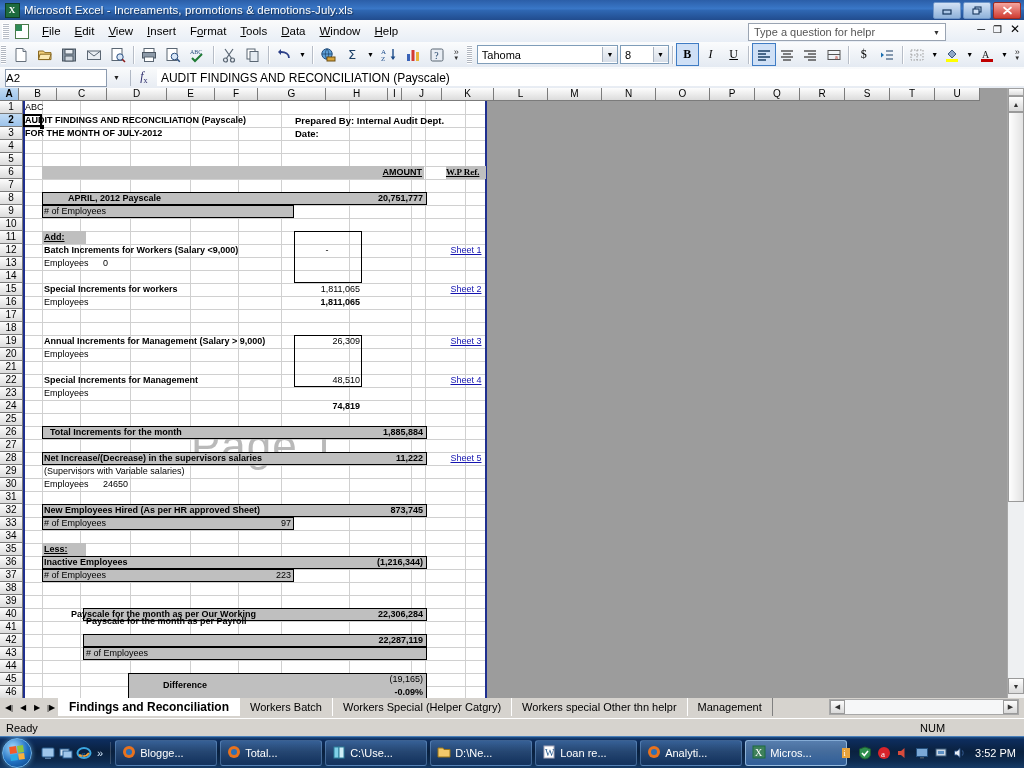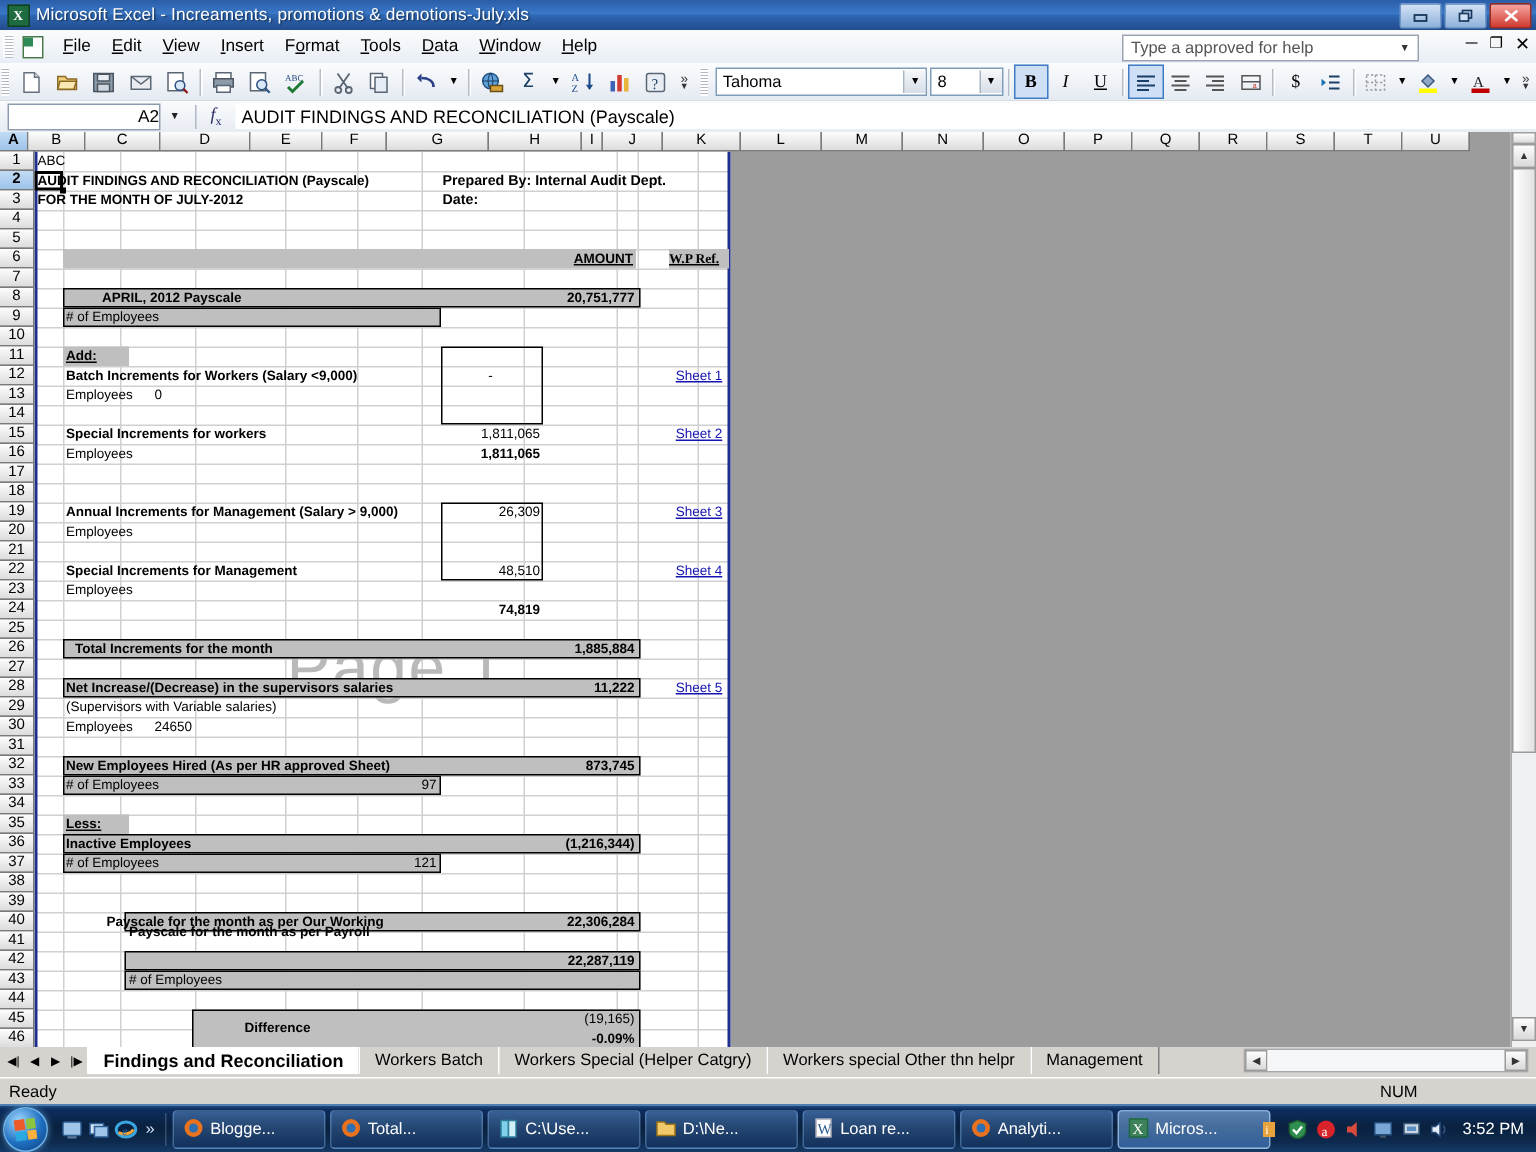--- a/index.html
+++ b/index.html
@@ -76,21 +76,21 @@
 
   
   .formulabar{
     position:absolute;left:0;top:67px;width:1024px;height:21px;
     background:linear-gradient(to bottom,#fafbfc,#e7ecf3);
     display:flex;align-items:center;border-bottom:1px solid #9aa4b2;
   }
   .namebox{
     width:100px;height:16px;background:#fff;border:1px solid #8c9bb0;
     margin-left:5px;display:flex;align-items:center;
-    font-size:11.5px;justify-content:flex-end;position:relative;
+    font-size:11.5px;justify-content:flex-start;position:relative;
   }
   .fx{width:26px;text-align:center;font-style:italic;font-family:"Liberation Serif",serif;font-size:12px;color:#2a2a6a;}
   .fbar-sep{width:1px;height:16px;background:#b0b8c4;}
   .formula-input{
     flex:1;height:17px;background:#fff;border:none;
     display:flex;align-items:center;padding-left:4px;font-size:12px;color:#000;
   }
 
   
   .gridwrap{position:absolute;left:0;top:88px;width:1024px;height:610px;background:#9c9c9c;overflow:hidden;}
@@ -236,21 +236,21 @@
     <div class="menu-item"><u>E</u>dit</div>
     <div class="menu-item"><u>V</u>iew</div>
     <div class="menu-item"><u>I</u>nsert</div>
     <div class="menu-item">F<u>o</u>rmat</div>
     <div class="menu-item"><u>T</u>ools</div>
     <div class="menu-item"><u>D</u>ata</div>
     <div class="menu-item"><u>W</u>indow</div>
     <div class="menu-item"><u>H</u>elp</div>
 
     <div style="position:absolute;right:78px;top:3px;width:196px;height:16px;background:#fff;border:1px solid #9aa4b2;display:flex;align-items:center;">
-      <span style="flex:1;padding-left:5px;font-size:11px;color:#555;">Type a approved for help</span>
+      <span style="flex:1;padding-left:5px;font-size:11px;color:#555;">Type a question for helpr</span>
       <span style="font-size:7px;padding-right:5px;color:#333;">▼</span>
     </div>
     <div style="position:absolute;right:4px;top:2px;display:flex;gap:8px;align-items:center;">
       <span style="font-size:11px;color:#000;">─</span>
       <span style="font-size:10px;color:#000;">❐</span>
       <span style="font-size:12px;color:#000;">✕</span>
     </div>
   </div>
 
   <div class="toolbar">
@@ -688,21 +688,21 @@
 
       <div class="cell b" style="left:21px;top:403px;">New Employees Hired (As per HR approved Sheet)</div>
       <div class="cell b r" style="left:330px;top:403px;width:70px;">873,745</div>
       <div class="cell" style="left:21px;top:416px;"># of Employees</div>
       <div class="cell r" style="left:225px;top:416px;width:43px;">97</div>
 
       <div class="cell b u" style="left:21px;top:442px;">Less:</div>
       <div class="cell b" style="left:21px;top:455px;">Inactive Employees</div>
       <div class="cell b r" style="left:330px;top:455px;width:70px;">(1,216,344)</div>
       <div class="cell" style="left:21px;top:468px;"># of Employees</div>
-      <div class="cell r" style="left:225px;top:468px;width:43px;">121</div>
+      <div class="cell r" style="left:225px;top:468px;width:43px;">223</div>
 
       <div class="cell b" style="left:48px;top:507px;">Payscale for the month as per Our Working</div>
       <div class="cell b r" style="left:330px;top:507px;width:70px;">22,306,284</div>
 
       <div class="cell b" style="left:63px;top:514px;">Payscale for the month as per Payroll</div>
       <div class="cell b r" style="left:330px;top:533px;width:70px;">22,287,119</div>
       <div class="cell" style="left:63px;top:546px;"># of Employees</div>
 
       <div class="cell b" style="left:140px;top:578px;">Difference</div>
       <div class="cell r" style="left:330px;top:572px;width:70px;">(19,165)</div>

